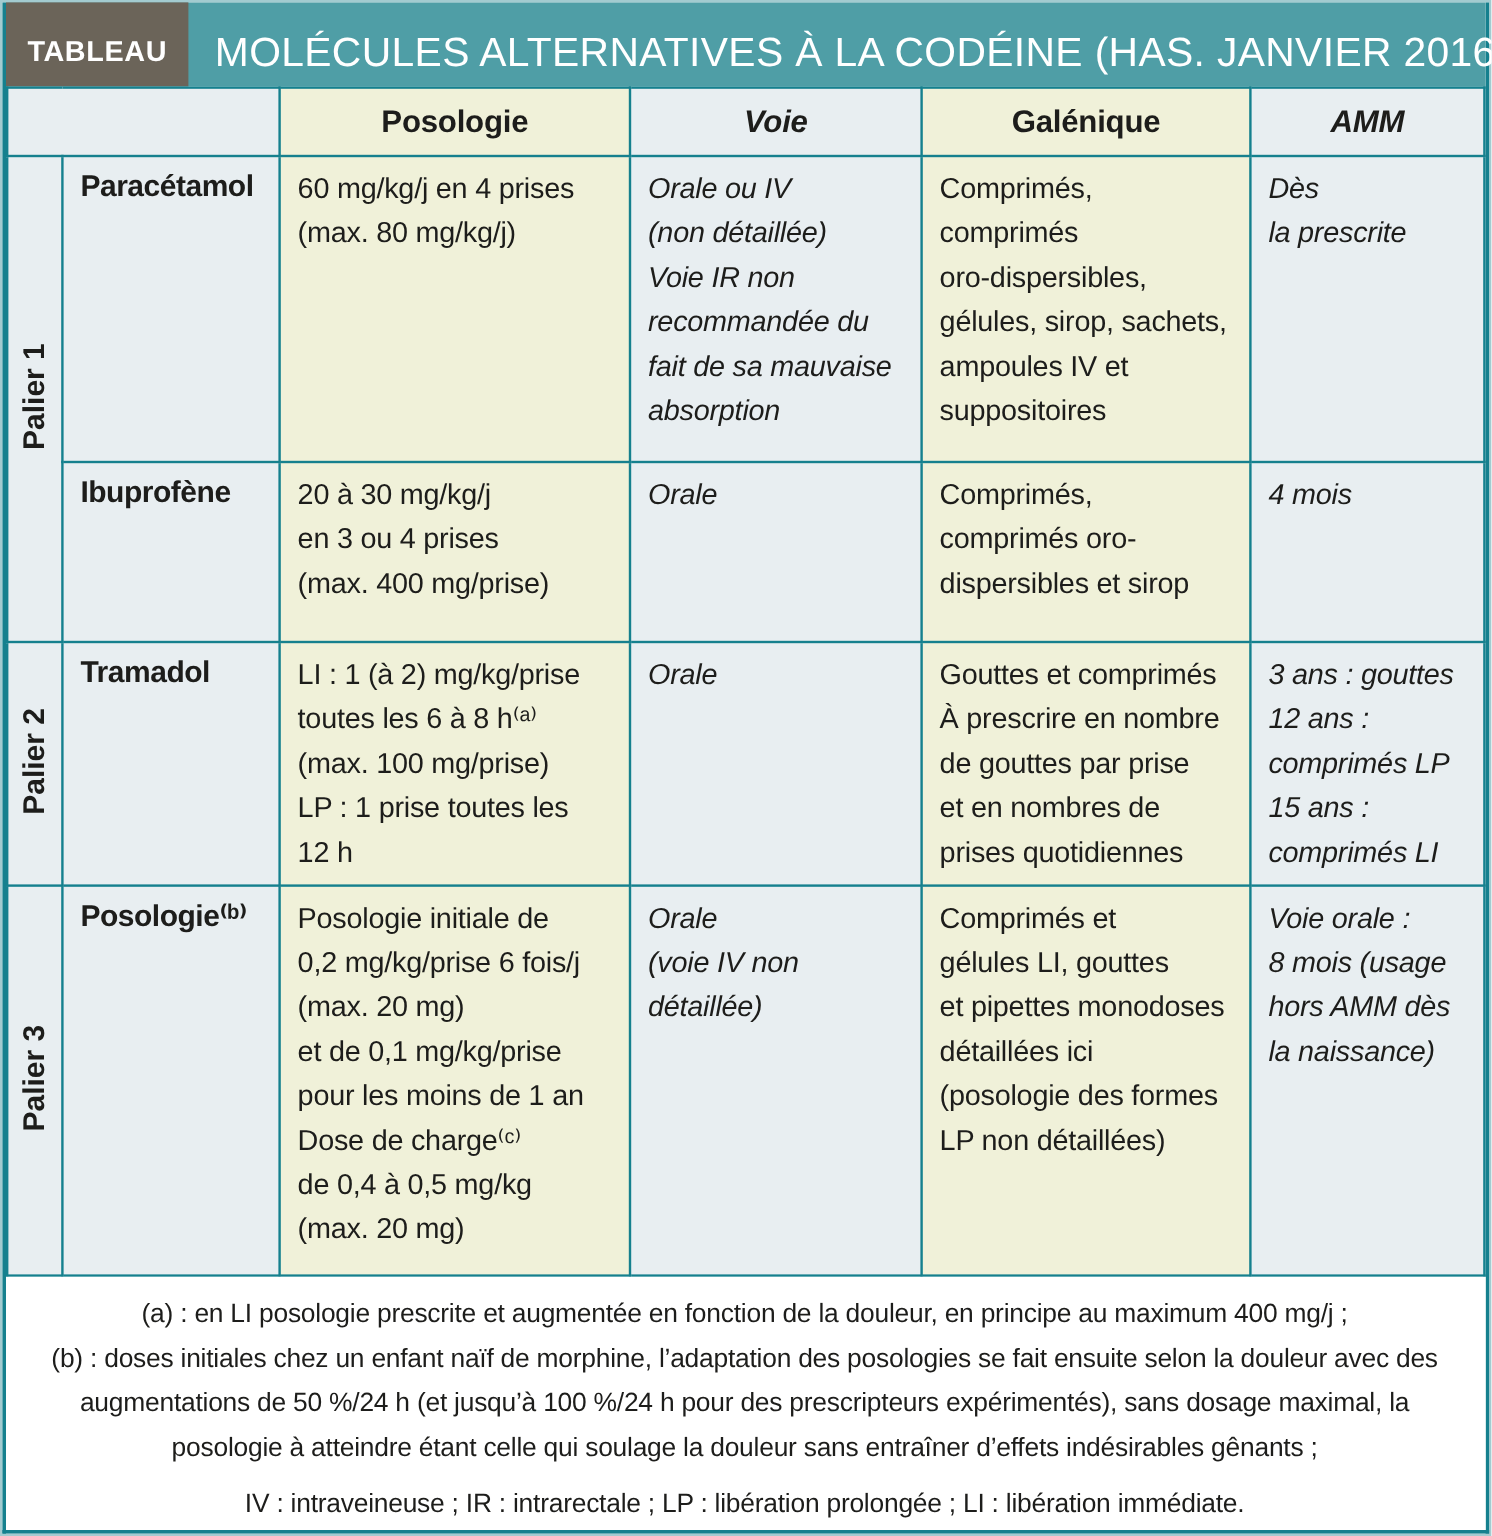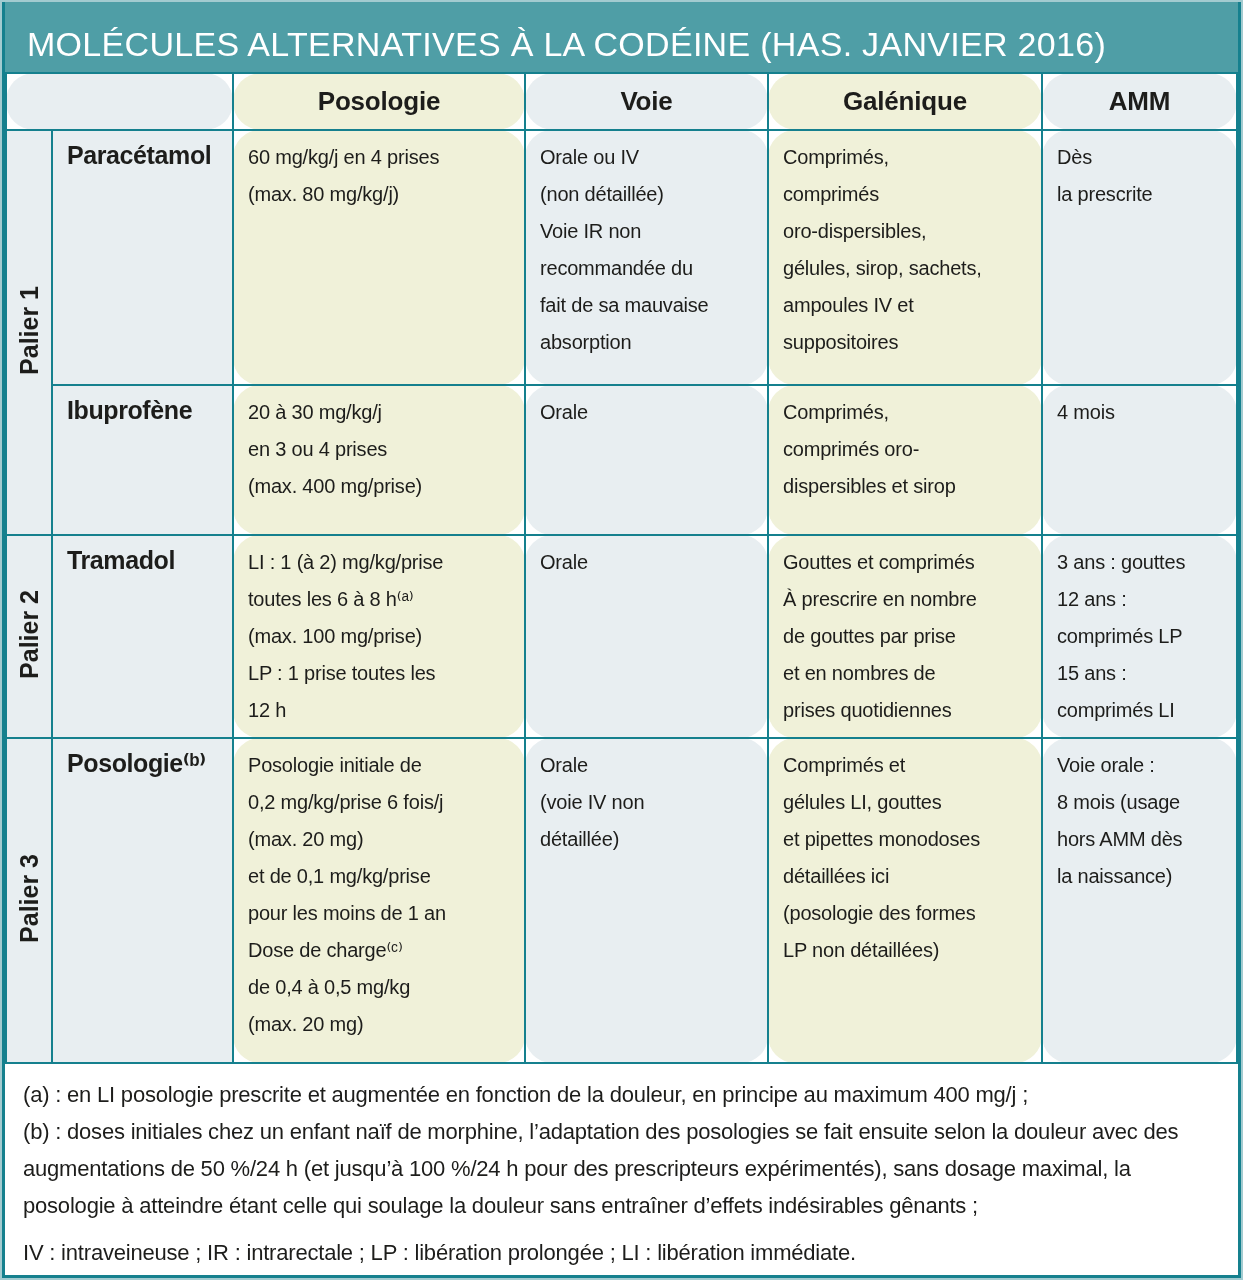--- a/index.html
+++ b/index.html
@@ -69,67 +69,67 @@
     vertical-align:top;
     padding:8px 12px 6px 14px;
   }
   tr.hdr{height:57px;}
   tr.r0{height:255px;}
   tr.r1{height:150px;}
   tr.r2{height:203px;}
   tr.r3{height:325px;}
   th{
     vertical-align:middle;text-align:center;
-    font-size:26px;font-weight:bold;padding:4px;border-radius:28px;
+    font-size:26px;font-weight:bold;padding:4px;
   }
   .bg-cream{background:var(--cream);}
-  .bg-blue{background:var(--blue);}
+  .bg-blue{background:var(--blue);font-style:italic;}
   td.palier{
     background:var(--blue);
     text-align:center;vertical-align:middle;
     padding:0;
   }
   .palier-label{
     display:inline-block;
     writing-mode:vertical-rl;
     transform:rotate(180deg);
     font-weight:bold;
     font-size:25px;
     letter-spacing:0;
   }
   td.drug{
     background:var(--blue);
     font-weight:bold;font-size:25px;
     padding-top:10px;
     letter-spacing:-0.4px;
   }
   td.body-cell{
-    font-size:20px;
+    font-size:24px;
     line-height:37px;
     white-space:pre-line;
-    border-radius:27px;
   }
   
   .notes{
     flex:1;
     background:#fff;
     padding:12px 20px 0 18px;
     font-size:22px;
     line-height:37px;
   }
-  .notes p{margin:0;}
+  .notes p{margin:0;text-align:center;}
   .notes p.abbr{margin-top:10px;}
 </style>
 </head>
 <body>
 
 <div class="page">
   <div class="outer">
 
     <div class="title-bar">
+      <div class="badge">TABLEAU</div>
       <div class="title">MOLÉCULES ALTERNATIVES À LA CODÉINE (HAS. JANVIER 2016)</div>
     </div>
 
     <table>
       <colgroup>
         <col class="c-palier">
           <col class="c-drug">
           <col class="c-poso">
         <col class="c-voie">
           <col class="c-gale">

